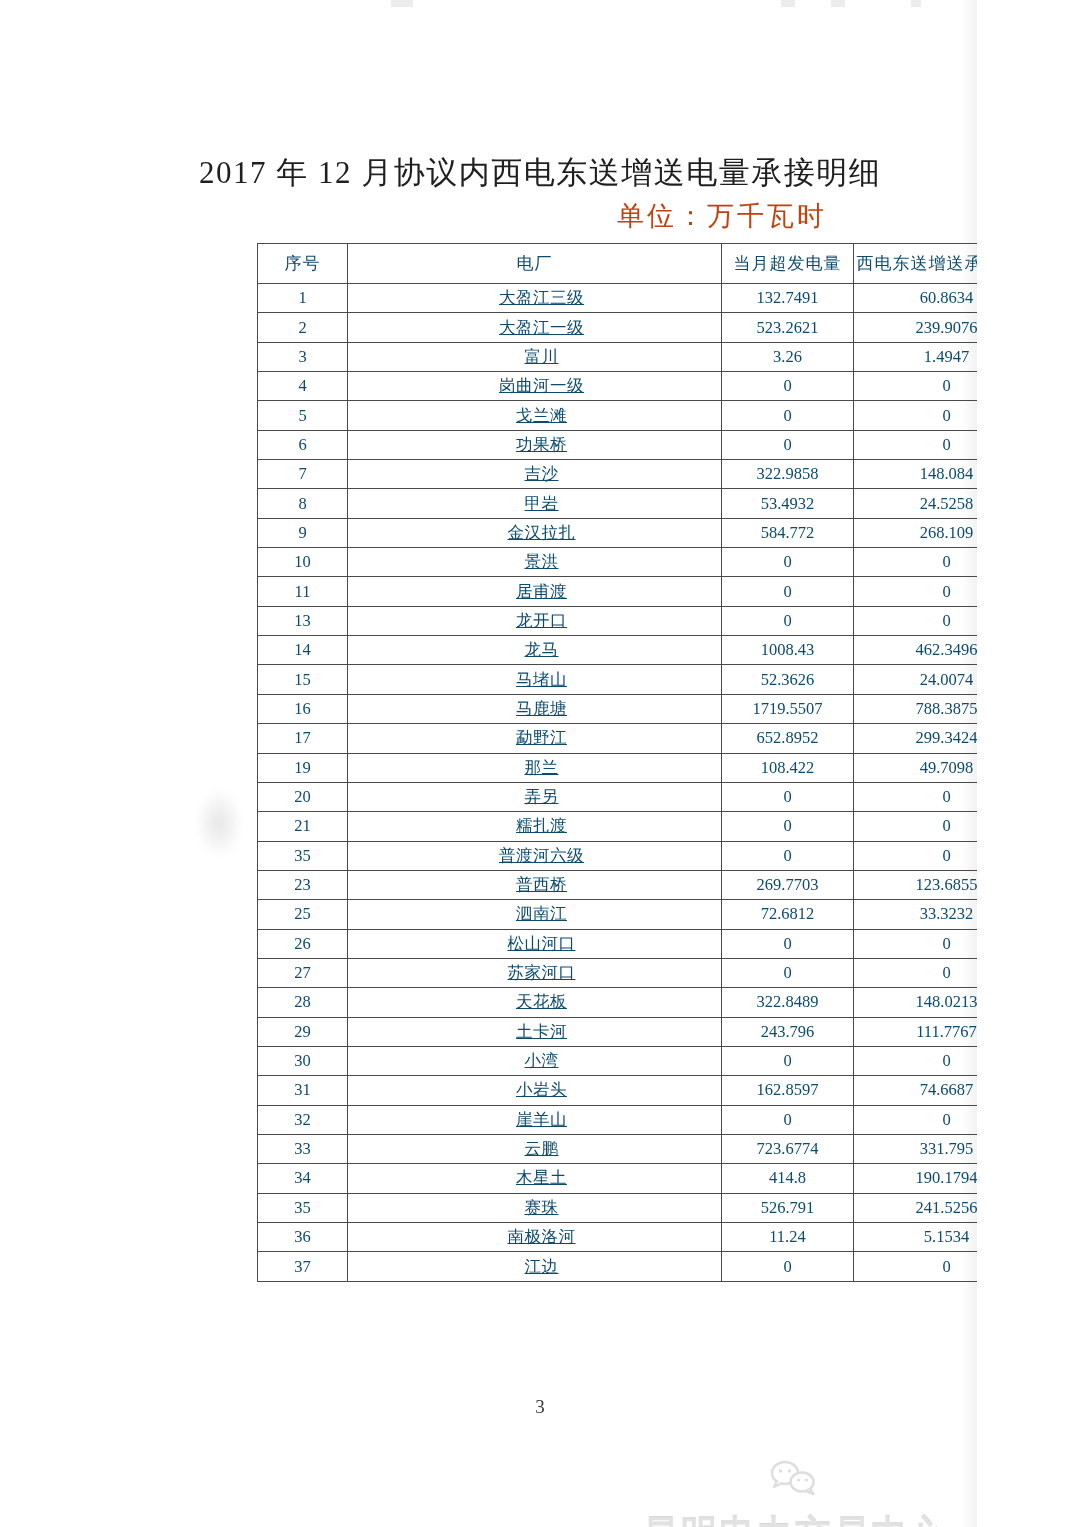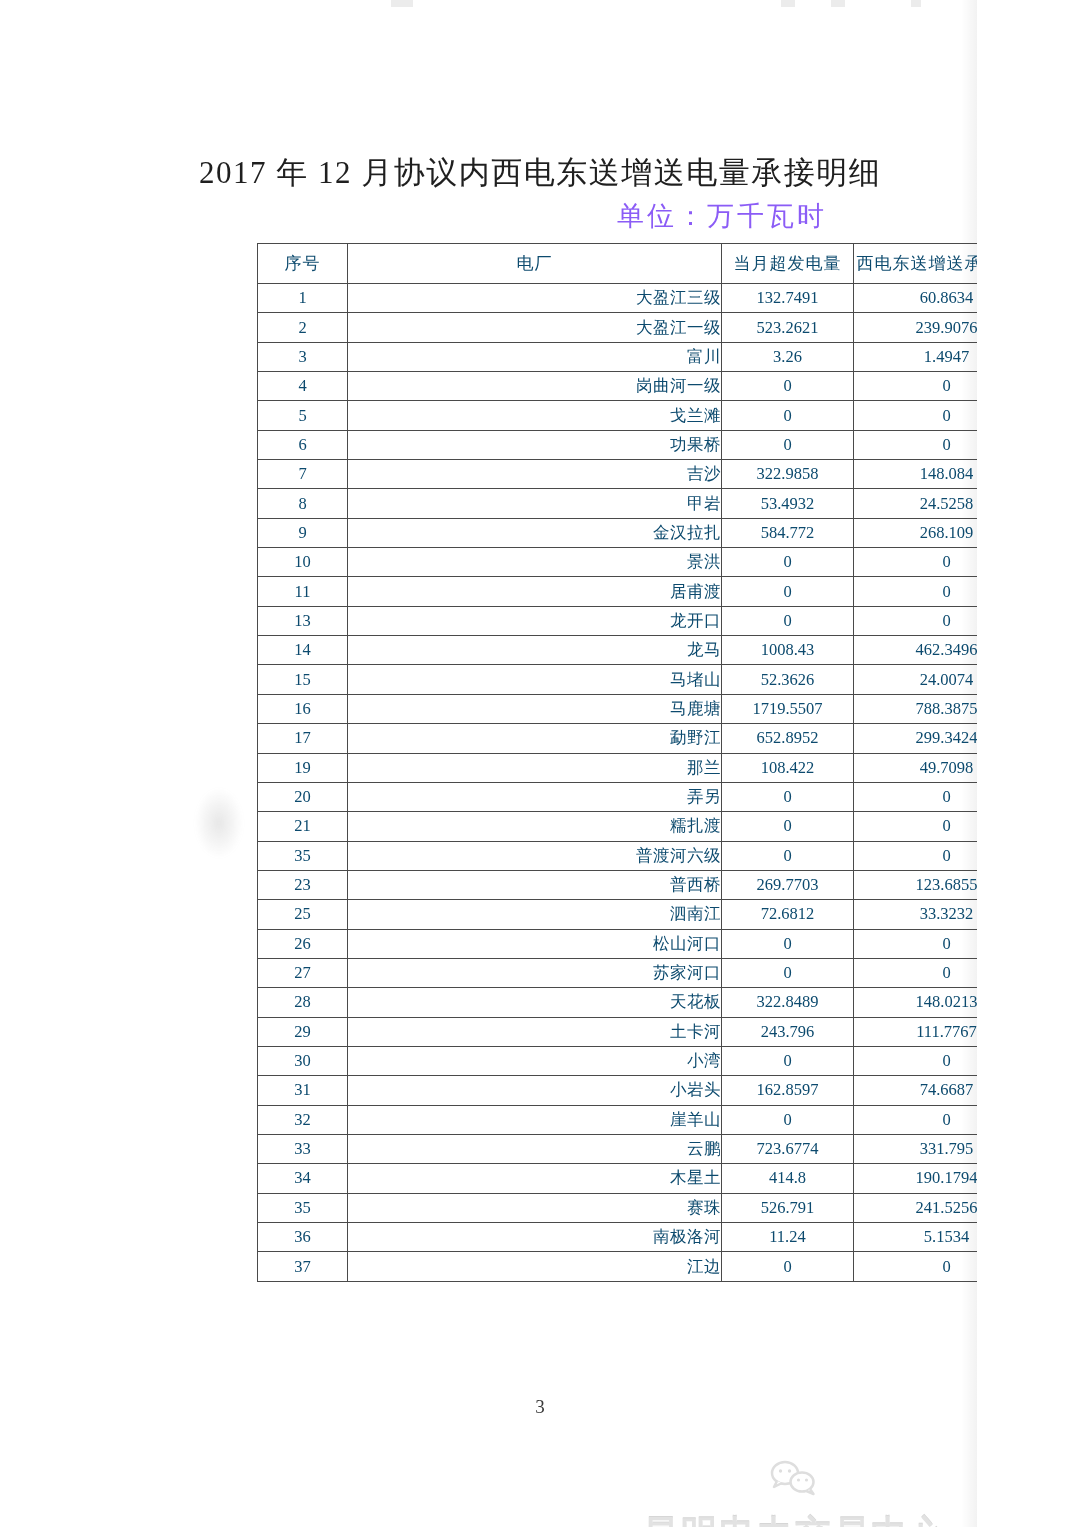--- a/index.html
+++ b/index.html
@@ -45,21 +45,21 @@
     letter-spacing: 1.5px;
     color: #1f1f1f;
     white-space: nowrap;
   }
   .unit-line {
     position: absolute;
     top: 198px;
     right: 150px;
     font-size: 27px;
     letter-spacing: 3px;
-    color: #8b5cf6;
+    color: #c2410c;
     white-space: nowrap;
   }
   table.data-table {
     position: absolute;
     left: 154px;
     top: 243px;
     width: 782px;
     border-collapse: collapse;
     table-layout: fixed;
     font-size: 17px;
@@ -77,23 +77,24 @@
   table.data-table thead th {
     height: 40px;
     font-size: 17px;
     letter-spacing: 1px;
   }
   table.data-table tbody td {
     height: 29.35px;
     font-size: 16.5px;
   }
   table.data-table tbody td:nth-child(2) {
-    text-align: right;
+    text-align: center;
     padding-left: 14px;
     letter-spacing: 0.5px;
+    text-decoration: underline;
   }
   .page-number {
     position: absolute;
     top: 1396px;
     left: 0;
     width: 100%;
     text-align: center;
     font-size: 19px;
     color: #3a3a3a;
   }

